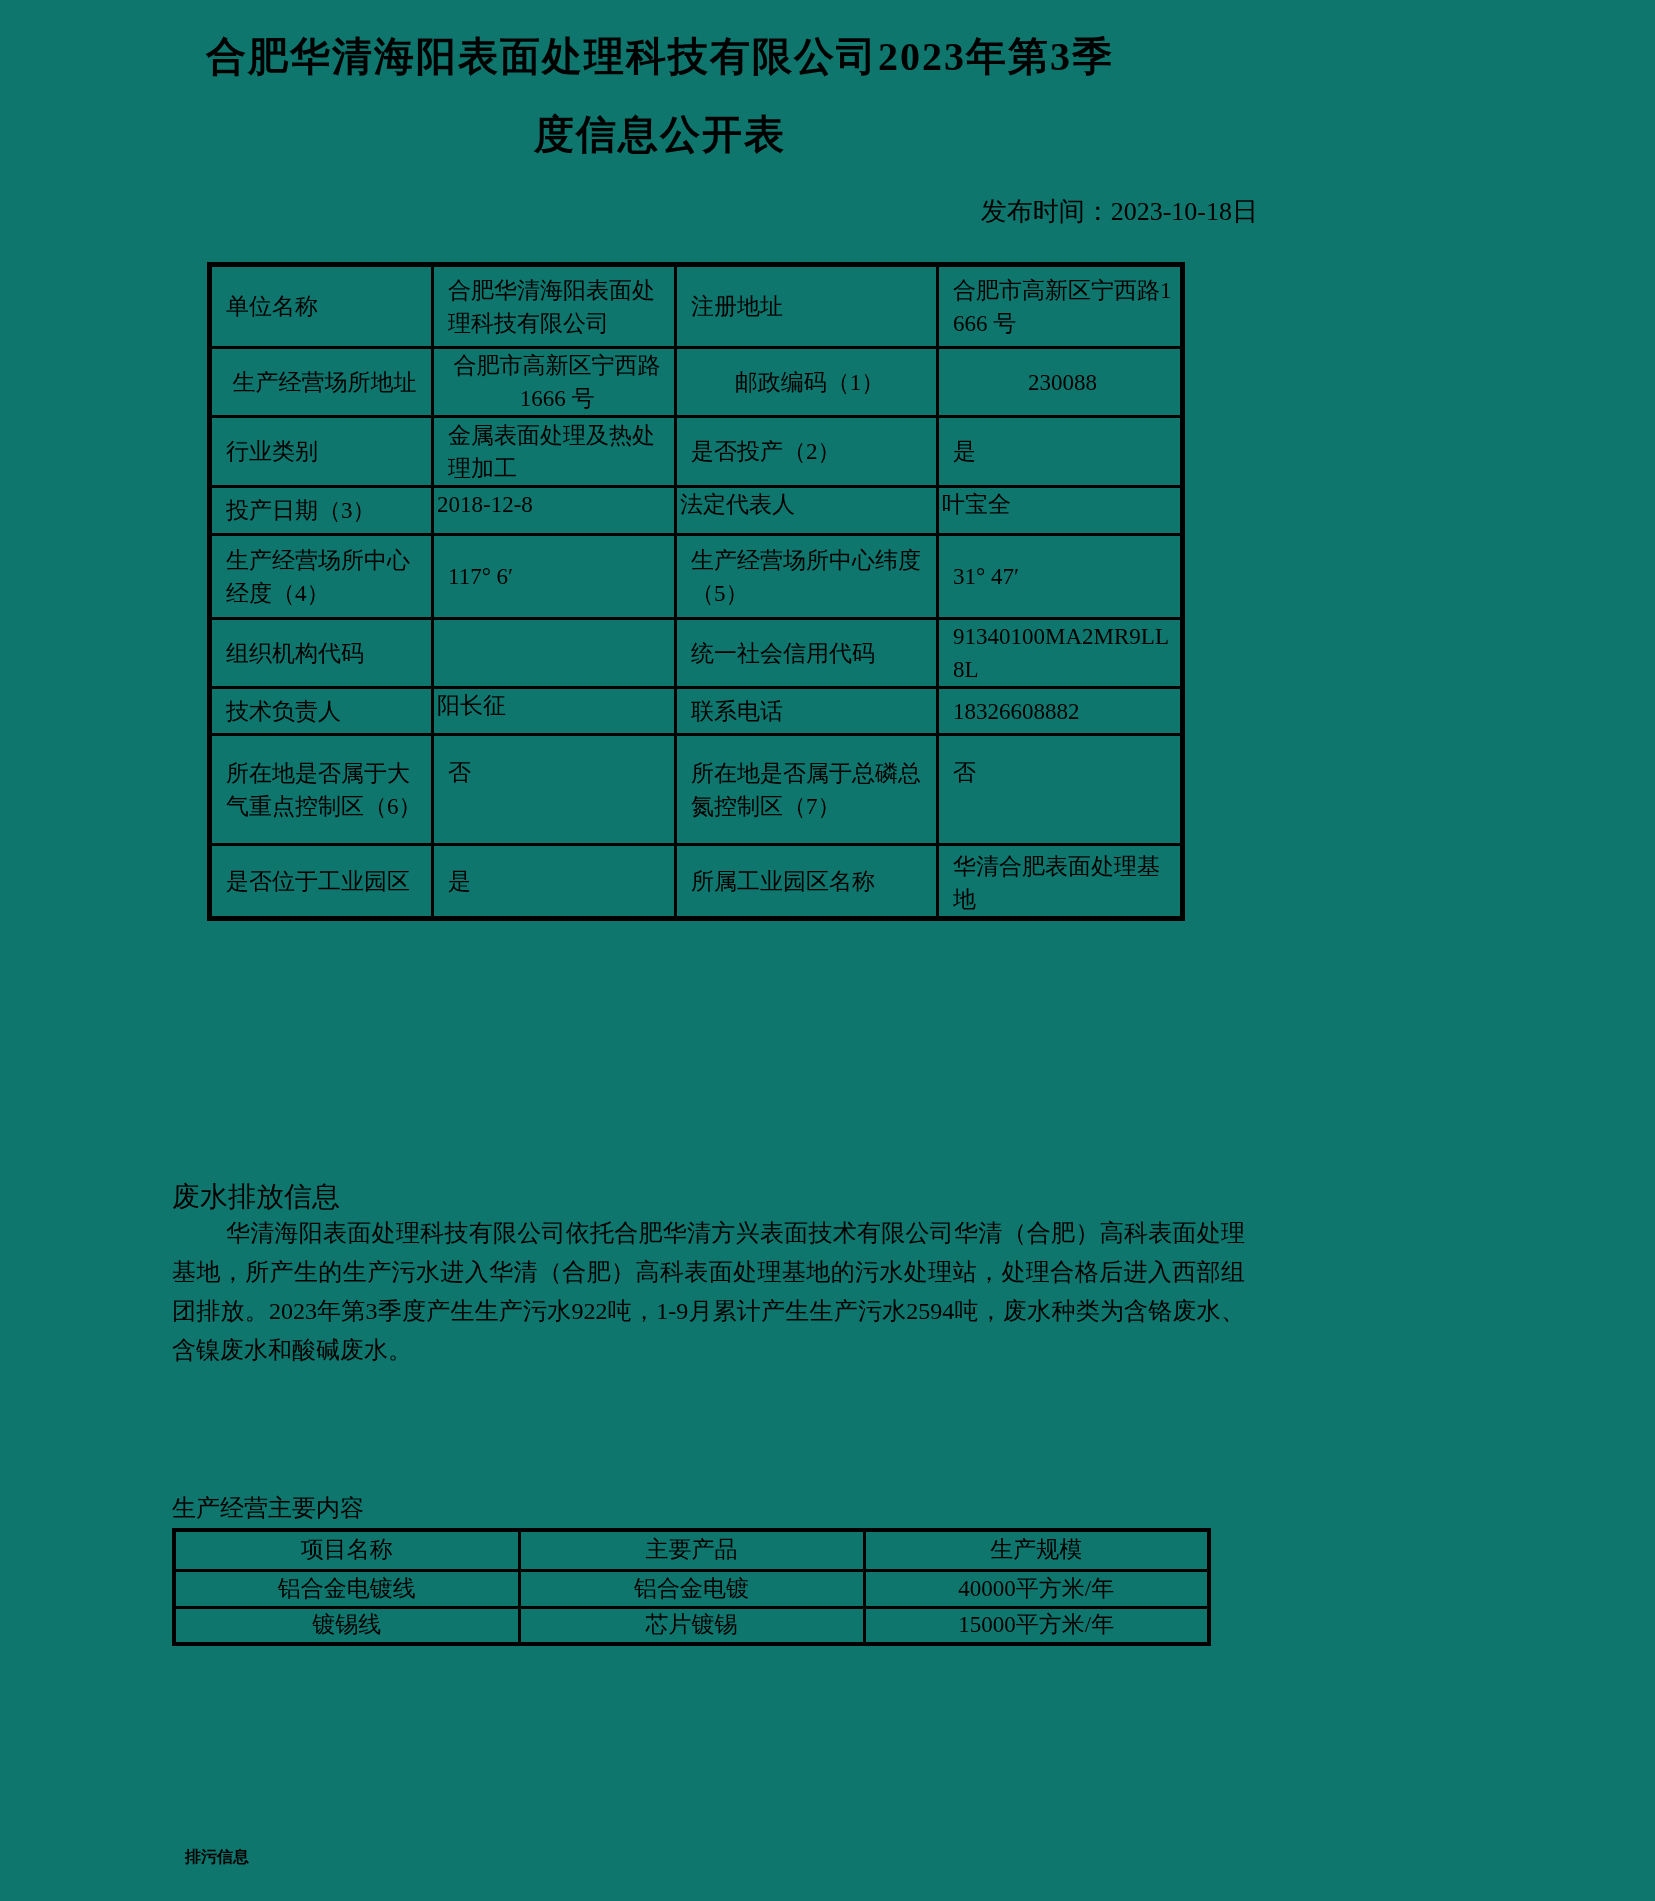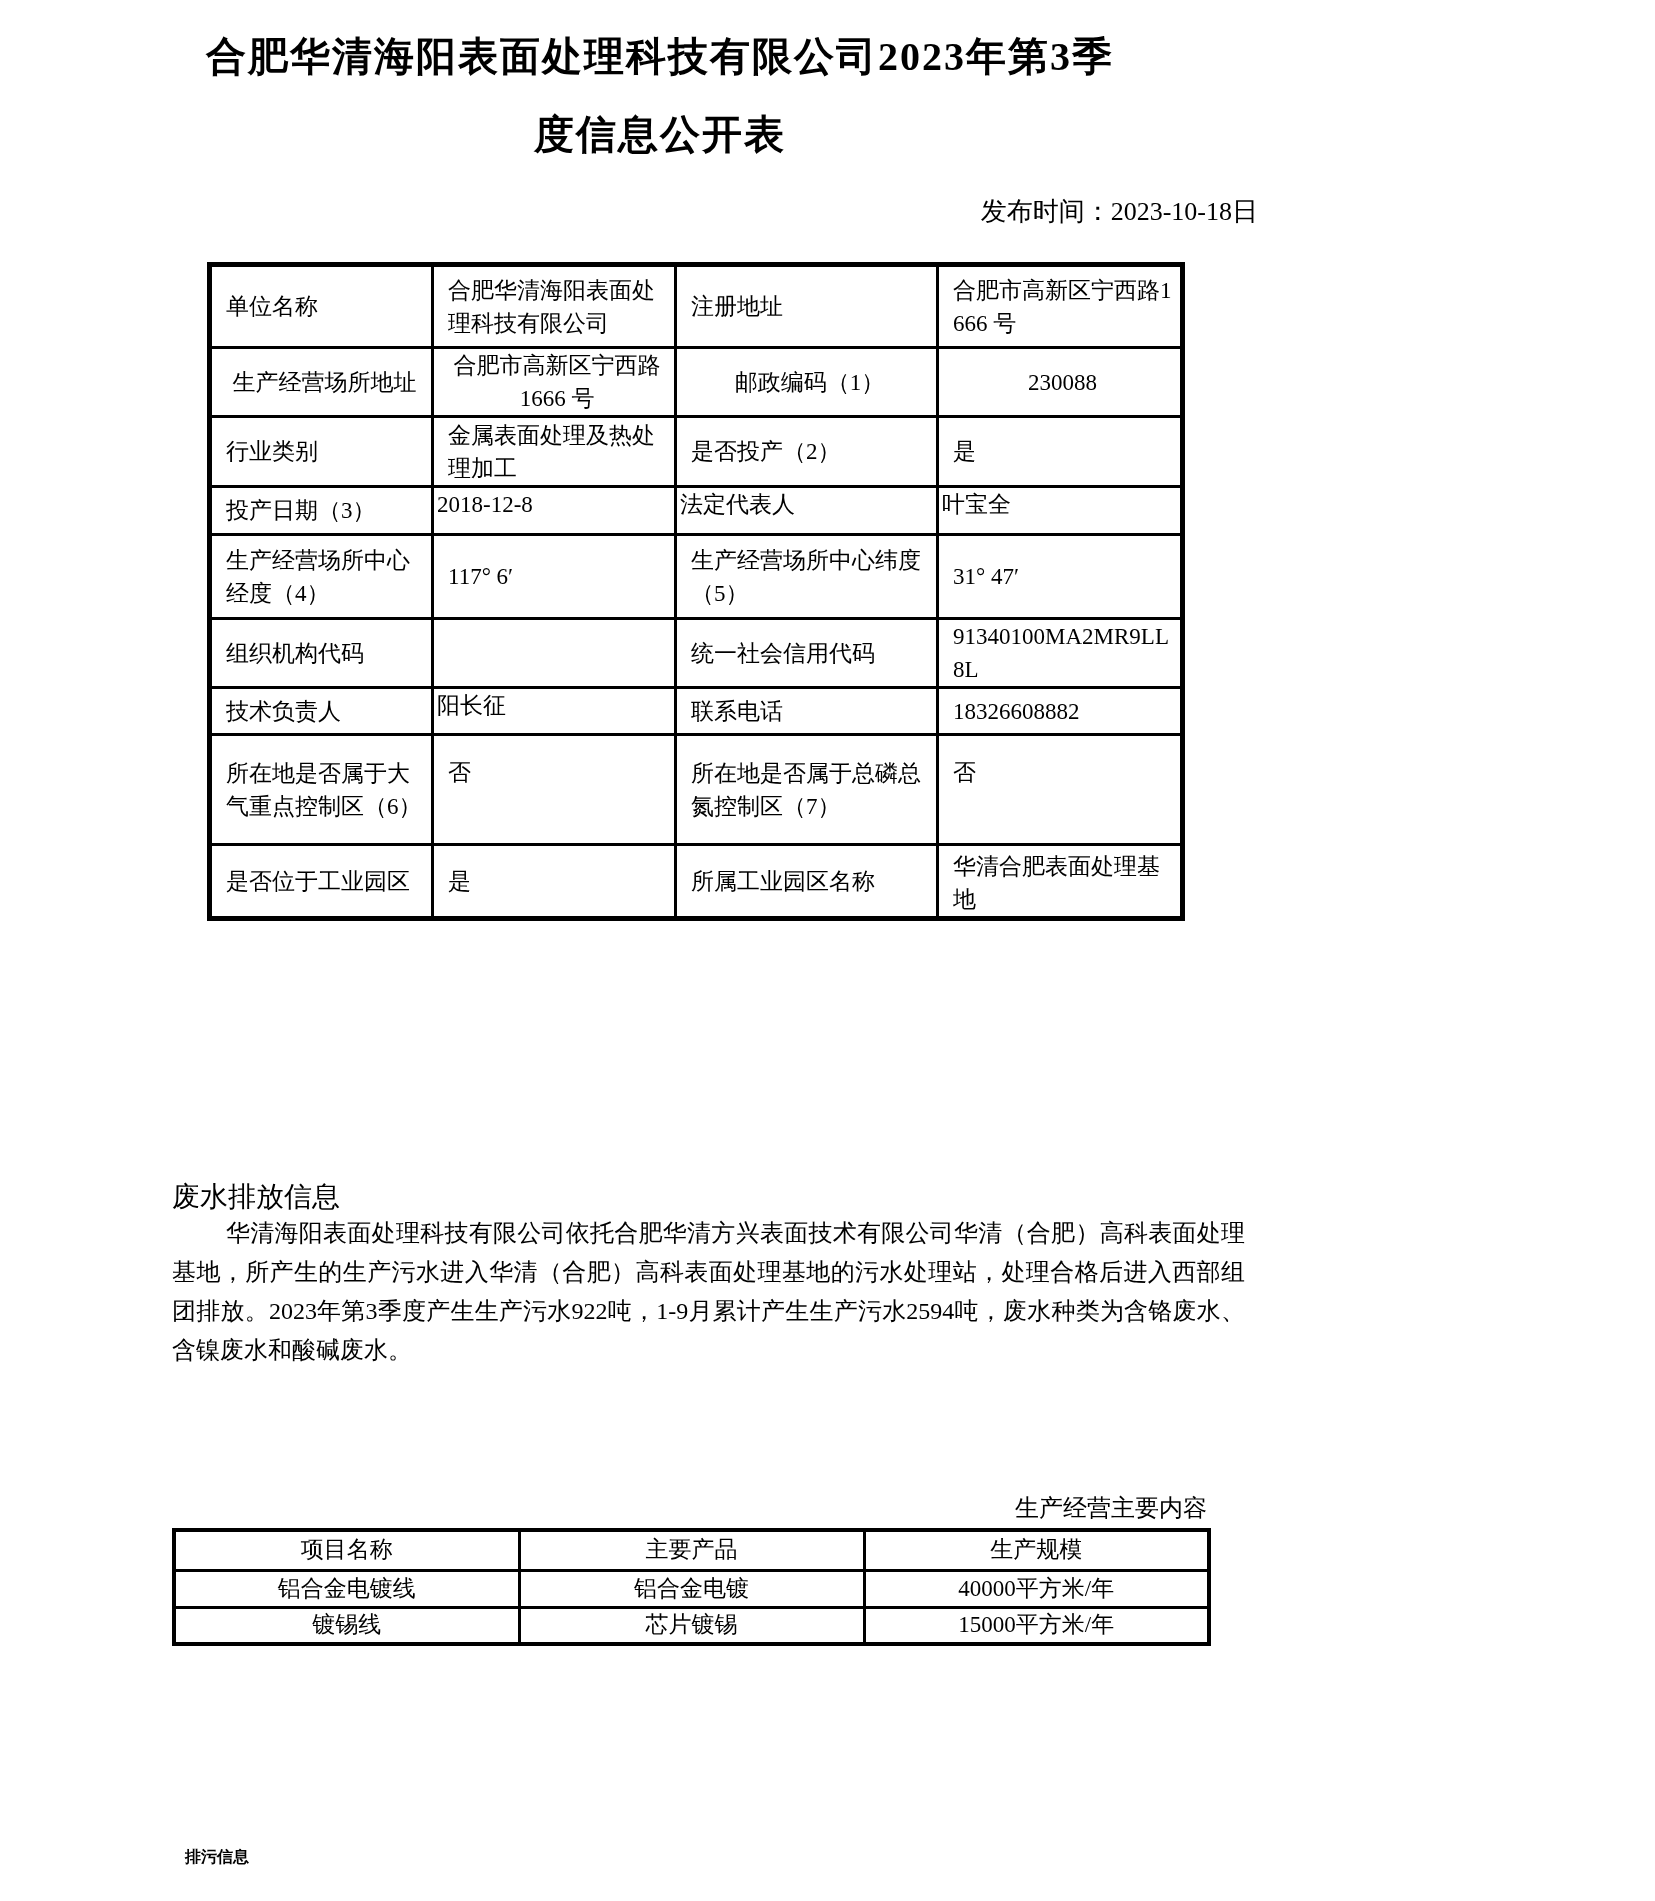--- a/index.html
+++ b/index.html
@@ -1,20 +1,20 @@
 <!DOCTYPE html>
 <html><head>
 <meta charset="utf-8">
 <style>
   html,body{margin:0;padding:0;background:#888;}
   .page{
     position:relative;
     width:1655px;height:1901px;
     margin:0 auto;
-    background:#ffffff;
+    background:#0f766e;
     color:#000;
     font-family:"Liberation Serif","DejaVu Serif",serif;
     overflow:hidden;
   }
   
   .title-block{
     position:absolute;left:172px;top:18px;width:976px;
     text-align:center;font-weight:bold;font-size:40px;line-height:78px;
     letter-spacing:2px;
   }
@@ -51,21 +51,21 @@
   }
   .ww-paragraph{
     position:absolute;left:172px;top:1214px;width:1073px;
     font-size:24px;line-height:39px;
     text-align:justify;text-indent:54px;
     word-break:break-all;
   }
   
   .prod-heading{
     position:absolute;left:172px;top:1492px;width:1035px;
-    text-align:right;font-size:24px;line-height:32px;
+    text-align:left;font-size:24px;line-height:32px;
   }
   .prod-table{
     position:absolute;left:172px;top:1528px;width:1035px;
     border:4px solid #000;
   }
   .prod-table td{
     border:3px solid #000;
     font-size:23px;line-height:30px;
     text-align:center;vertical-align:middle;
     padding:0 4px;

